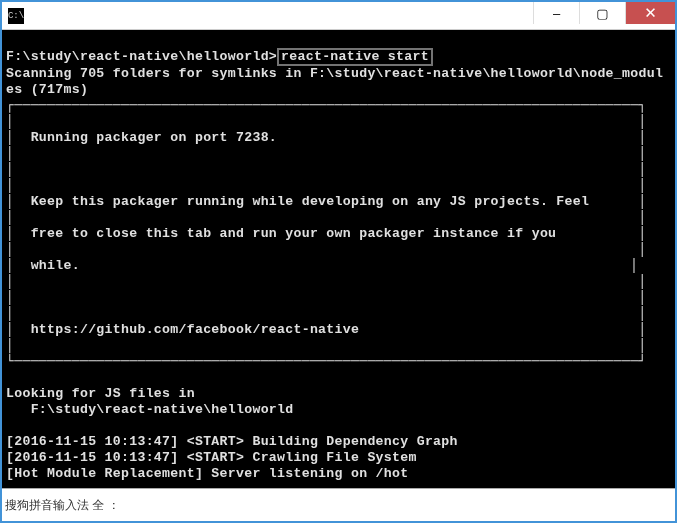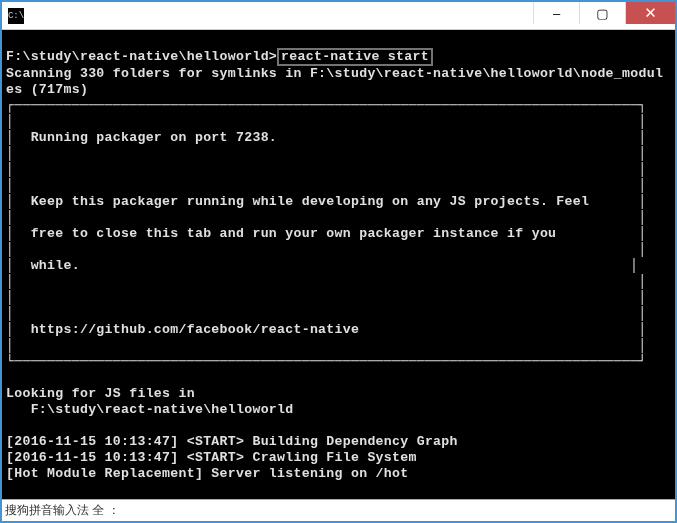--- a/index.html
+++ b/index.html
@@ -75,21 +75,21 @@
     letter-spacing: 0.3px;
   }
   .prompt-line { display: inline; margin-top: 14px; }
   .highlighted-cmd {
     border: 2px solid #737373;
     padding: 0 2px;
     display: inline-block;
     line-height: 14px;
   }
   .ime-bar {
-    height: 22px;
+    height: 33px;
     background: #fff;
     color: #333;
     font-family: "SimSun","Microsoft YaHei", sans-serif;
     font-size: 12px;
     padding-left: 3px;
     display: flex;
     align-items: center;
     border-top: 1px solid #aaa;
   }
 </style>
@@ -100,21 +100,21 @@
   <div class="title-icon">C:\</div>
   <div class="win-controls">
     <div class="win-btn">–</div>
     <div class="win-btn">▢</div>
     <div class="win-btn close-btn">✕</div>
   </div>
 </div>
 
 <div class="terminal">
 <span class="prompt-line">F:\study\react-native\helloworld&gt;</span><span class="highlighted-cmd">react-native start</span>
-<span>Scanning 330 folders for symlinks in F:\study\react-native\helloworld\node_modul</span>
+<span>Scanning 705 folders for symlinks in F:\study\react-native\helloworld\node_modul</span>
 <span>es (717ms)</span>
 <span>┌────────────────────────────────────────────────────────────────────────────┐</span>
 <span>│                                                                            │</span>
 <span>│  Running packager on port 7238.                                            │</span>
 <span>│                                                                            │</span>
 <span>│                                                                            │</span>
 <span>│                                                                            │</span>
 <span>│  Keep this packager running while developing on any JS projects. Feel      │</span>
 <span>│                                                                            │</span>
 <span>│  free to close this tab and run your own packager instance if you          │</span>

